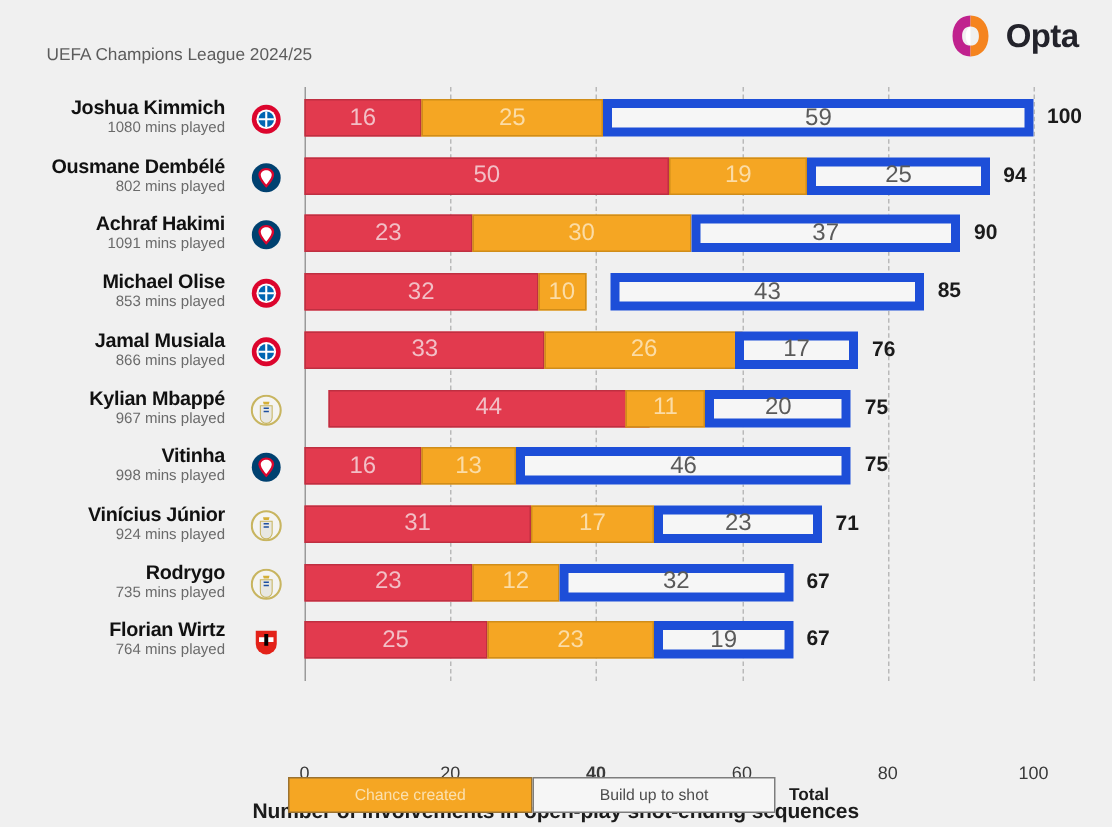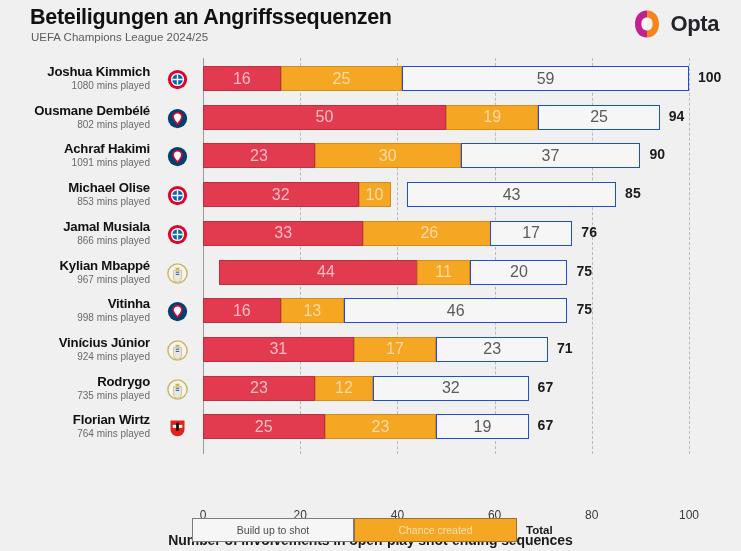--- a/index.html
+++ b/index.html
@@ -55,21 +55,21 @@
     position:absolute;left:167px;top:7px;width:21px;height:21px;
   }
   .bars{position:absolute;left:203px;top:4px;height:25px;}
   .seg{
     position:absolute;top:0;height:25px;box-sizing:border-box;
     display:flex;align-items:center;justify-content:center;
     font-size:16px;
   }
   .seg.shot{background:#e23a4e;border:1px solid #bf2f41;color:#f2bfc6;}
   .seg.chance{background:#f5a623;border:1px solid #d08d19;color:#fbdca6;}
-  .seg.build{background:#f6f6f6;border:1px solid #1d4ed8;color:#5a5a5a;}
+  .seg.build{background:#f6f6f6;border:6px solid #1d4ed8;color:#5a5a5a;}
   .total{
     position:absolute;top:3px;height:25px;line-height:25px;
     font-size:14px;font-weight:bold;color:#1b1b1b;white-space:nowrap;
   }
 
   
   .axis{position:absolute;left:0;top:452px;width:741px;height:22px;}
   .tick{
     position:absolute;top:0;font-size:12px;color:#3a3a3a;
     transform:translateX(-50%);white-space:nowrap;
@@ -89,21 +89,20 @@
   .lgbox.chance{background:#f5a623;border:1px solid #9b7230;color:#fbe0ae;width:163px;}
   .lgbox.build{background:#f6f6f6;border:1px solid #7d7d7d;color:#4d4d4d;width:162px;}
   .lgtotal{margin-left:9px;font-size:11.5px;font-weight:bold;color:#1b1b1b;}
 </style>
 </head>
 <body>
 
 <div class="wrap">
 
   <div class="header">
-    <div class="title">Beteiligungen an Angriffssequenzen</div>
     <div class="subtitle">UEFA Champions League 2024/25</div>
     <div class="brand">
       <svg class="brand-mark" viewBox="0 0 40 40">
         <path d="M20 3 C11 3 5 10 5 20 C5 30 11 37 20 37 L20 28 C15.5 28 13 25 13 20 C13 15 15.5 12 20 12 Z" fill="#c0228e"></path>
         <path d="M20 3 C29 3 35 10 35 20 C35 30 29 37 20 37 L20 28 C24.5 28 27 25 27 20 C27 15 24.5 12 20 12 Z" fill="#f5841f"></path>
         <path d="M20 12 L20 28 C17.5 27 16 24 16 20 C16 16 17.5 13 20 12 Z" fill="#ffffff" opacity="0.95"></path>
       </svg>
       <span class="brand-text">Opta</span>
     </div>
   </div>
@@ -292,27 +291,27 @@
             <div class="seg chance" style="left:121.50000000000001px;width:111.78px">23</div>
             <div class="seg build" style="left:233.28000000000003px;width:92.34px">19</div>
           </div>
           <div class="total" style="left:537.62px">67</div>
         </div>
       </div>
 
     <div class="axis" id="axis">
         <span class="tick" style="left: 203px;">0</span>
         <span class="tick" style="left: 300.2px;">20</span>
-        <span class="tick" style="left: 397.4px;">40</span>
+        <span class="tick" style="left: 397.4px; font-weight: bold;">40</span>
         <span class="tick" style="left: 494.6px;">60</span>
         <span class="tick" style="left: 591.8px;">80</span>
         <span class="tick" style="left: 689px;">100</span>
       </div>
     <div class="axislabel">Number of involvements in open-play shot-ending sequences</div>
   </div>
 
   <div class="legend">
+    <div class="lgbox chance">Chance created</div>
     <div class="lgbox build">Build up to shot</div>
-    <div class="lgbox chance">Chance created</div>
     <div class="lgtotal">Total</div>
   </div>
 
 </div>
 
 </body></html>

